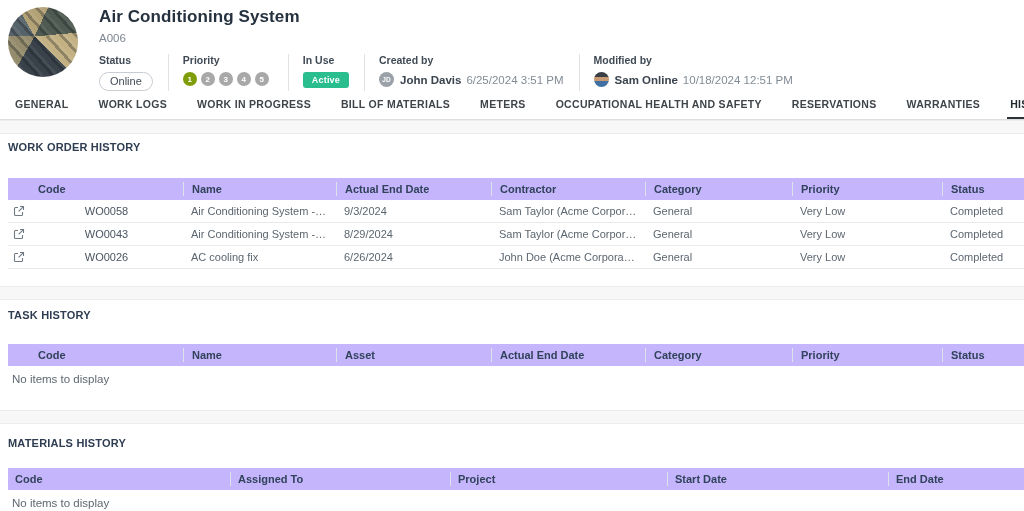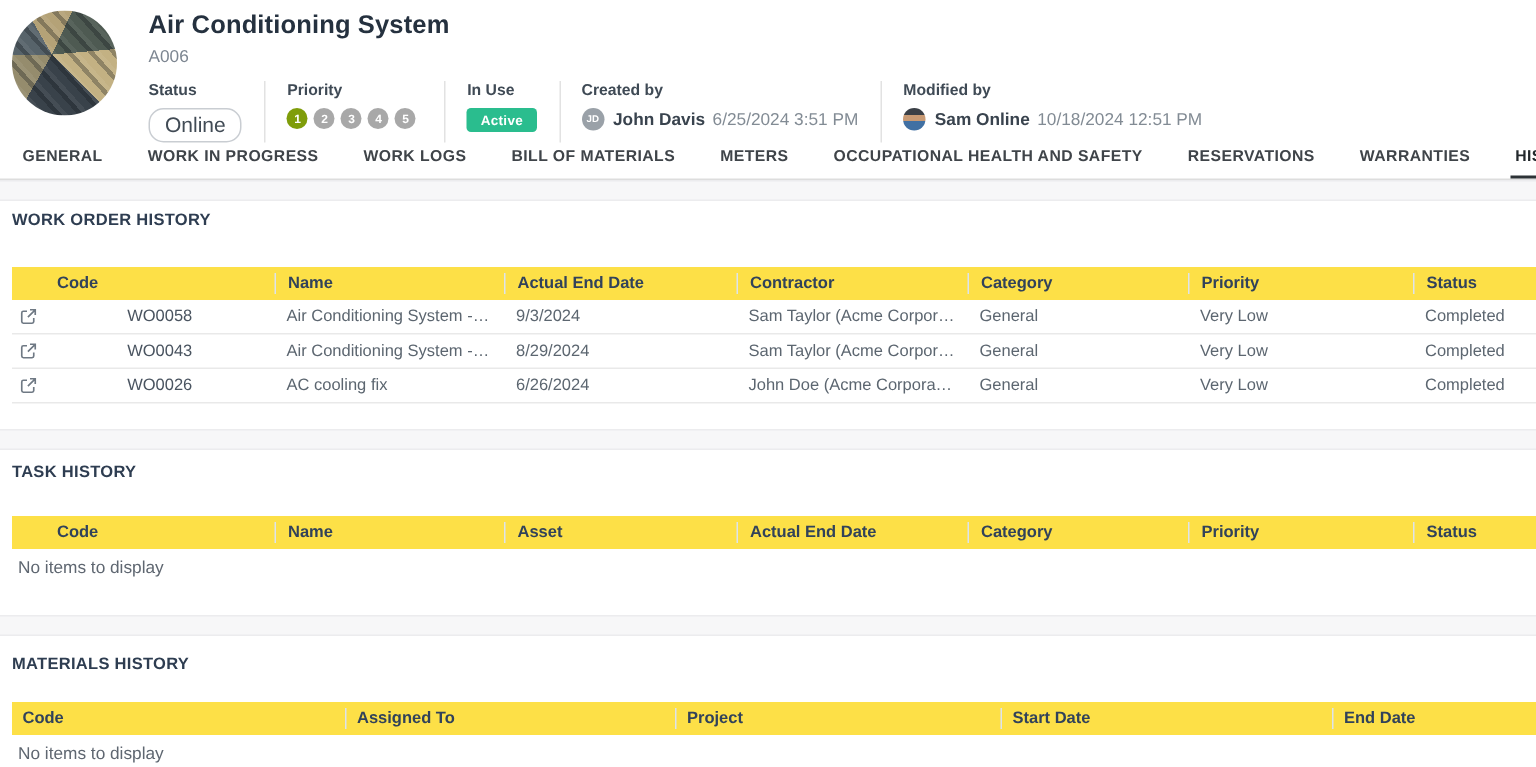--- a/index.html
+++ b/index.html
@@ -23,21 +23,21 @@
   .asset-title { font-size:17px; font-weight:700; color:#25313f; letter-spacing:.1px; }
   .asset-code { font-size:11.5px; color:#7d8691; margin-top:5px; }
 
   .meta-row { display:flex; margin-top:10px; }
   .meta-group { padding:0 15px 0 0; margin-right:14px; border-right:1px solid #e2e2e2; }
   .meta-group:last-child { border-right:none; }
   .meta-label { font-size:10.5px; font-weight:700; color:#3f4a55; }
   .meta-value { margin-top:6px; display:flex; align-items:center; }
 
   .status-pill {
-    display:inline-block; font-size:14px; color:#414b55;
+    display:inline-block; font-size:11px; color:#414b55;
     border:1px solid #c9cdd2; border-radius:10px; padding:2px 10px 3px; background:#fff;
   }
   .prio-dot {
     width:14px; height:14px; border-radius:50%; background:#a8a8a8; color:#fff;
     font-size:8px; font-weight:700; display:inline-flex; align-items:center; justify-content:center;
     margin-right:4px;
   }
   .prio-dot.active { background:#7f9d0a; }
   .inuse-badge {
     display:inline-block; font-size:9px; font-weight:700; color:#fff;
@@ -75,21 +75,21 @@
     margin:7px 0 0 8px; height:14px;
   }
   .section .tablewrap { margin:23px 0 0 8px; }
   .section.task h2 { margin-top:9px; }
   .section.task .tablewrap { margin-top:21px; }
   .section.assign h2 { margin-top:13px; }
   .section.assign .tablewrap { margin-top:17px; }
 
   .grid-wo  { display:grid; grid-template-columns:22px 153px 153px 155px 154px 147px 150px 1fr; }
   .grid-asg { display:grid; grid-template-columns:222px 220px 217px 221px 1fr; }
-  .thead { background:#fde047; height:22px; align-items:center; }
+  .thead { background:#c4b5fd; height:22px; align-items:center; }
   .th {
     font-size:11px; font-weight:700; color:#31425a; padding:0 8px; white-space:nowrap;
     overflow:hidden; border-left:1px solid #dde3ec; height:14px; line-height:14px;
   }
   .th.first, .th.icon-col { border-left:none; }
   .grid-asg .th { padding:0 7px; }
   .tr { height:23px; align-items:center; border-bottom:1px solid #e9e9e9; cursor:pointer; }
   .td {
     font-size:11px; color:#5c6670; padding:0 8px; white-space:nowrap; overflow:hidden; text-overflow:ellipsis;
   }
@@ -149,22 +149,22 @@
           <span class="by-date">10/18/2024 12:51 PM</span>
         </div>
       </div>
 
     </div>
   </div>
 </div>
 
 <div class="tabbar">
   <div class="tab">GENERAL</div>
+  <div class="tab">WORK LOGS</div>
   <div class="tab">WORK IN PROGRESS</div>
-  <div class="tab">WORK LOGS</div>
   <div class="tab">BILL OF MATERIALS</div>
   <div class="tab">METERS</div>
   <div class="tab">OCCUPATIONAL HEALTH AND SAFETY</div>
   <div class="tab">RESERVATIONS</div>
   <div class="tab">WARRANTIES</div>
   <div class="tab active">HISTORY</div>
 </div>
 
 <div class="section-gap"></div>
 

